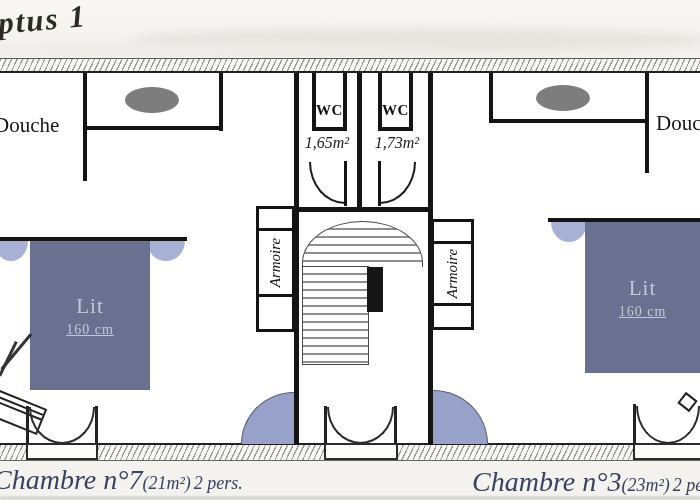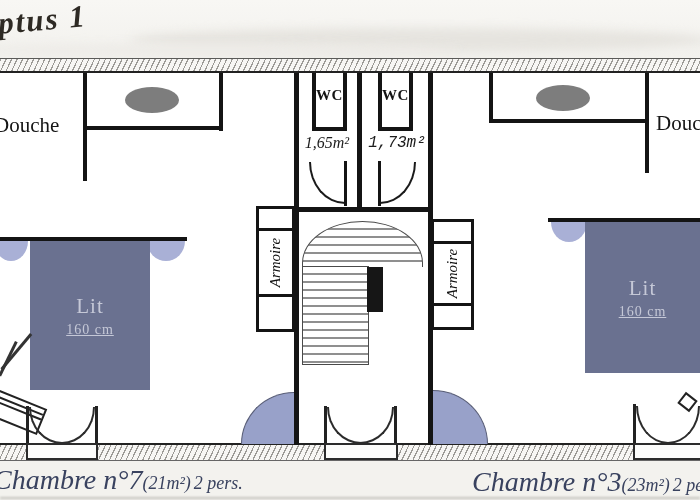--- a/index.html
+++ b/index.html
@@ -46,28 +46,28 @@
   .tray{background:var(--shower-gray,#7d7d7d);border-radius:50%;}
   .tray-l{left:125px;top:87px;width:54px;height:26px;}
   .tray-r{left:536px;top:85px;width:54px;height:26px;}
   .douche{font-size:21px;color:#161616;white-space:nowrap;}
   .douche-l{left:-6px;top:113px;}
   .douche-r{left:656px;top:111px;}
   
   .wc-box{
     width:35px;height:58px;box-sizing:border-box;background:#fff;
     border:4px solid var(--wall-black,#141414);border-top:none;
-    display:flex;justify-content:center;align-items:flex-start;padding-top:14px;
+    display:flex;justify-content:center;align-items:flex-start;padding-top:29px;
     font-size:15px;font-weight:600;letter-spacing:.5px;color:#141414;
   }
   .wc-box-l{left:312px;top:73px;}
   .wc-box-r{left:378px;top:73px;}
   .wc-area{font-style:italic;font-size:16px;color:#1c1c1c;text-align:center;width:66px;}
   .wc-area-l{left:294px;top:134px;}
-  .wc-area-r{left:364px;top:134px;font-family:Liberation Mono, monospace;}
+  .wc-area-r{left:364px;top:134px;}
   .door-arc{box-sizing:border-box;}
   .wcdoor-arc-l{left:309px;top:162px;width:36px;height:42px;
     border-left:2.5px solid #1a1a1a;border-bottom:2.5px solid #1a1a1a;border-bottom-left-radius:100% 100%;}
   .wcdoor-leaf-l{left:344px;top:161px;width:3px;height:45px;}
   .wcdoor-arc-r{left:380px;top:162px;width:36px;height:42px;
     border-right:2.5px solid #1a1a1a;border-bottom:2.5px solid #1a1a1a;border-bottom-right-radius:100% 100%;}
   .wcdoor-leaf-r{left:378px;top:161px;width:3px;height:45px;}
   
   .armoire{box-sizing:border-box;border:3px solid var(--wall-black,#141414);background:#fff;}
   .armoire-l{left:256px;top:206px;width:39px;height:126px;}

